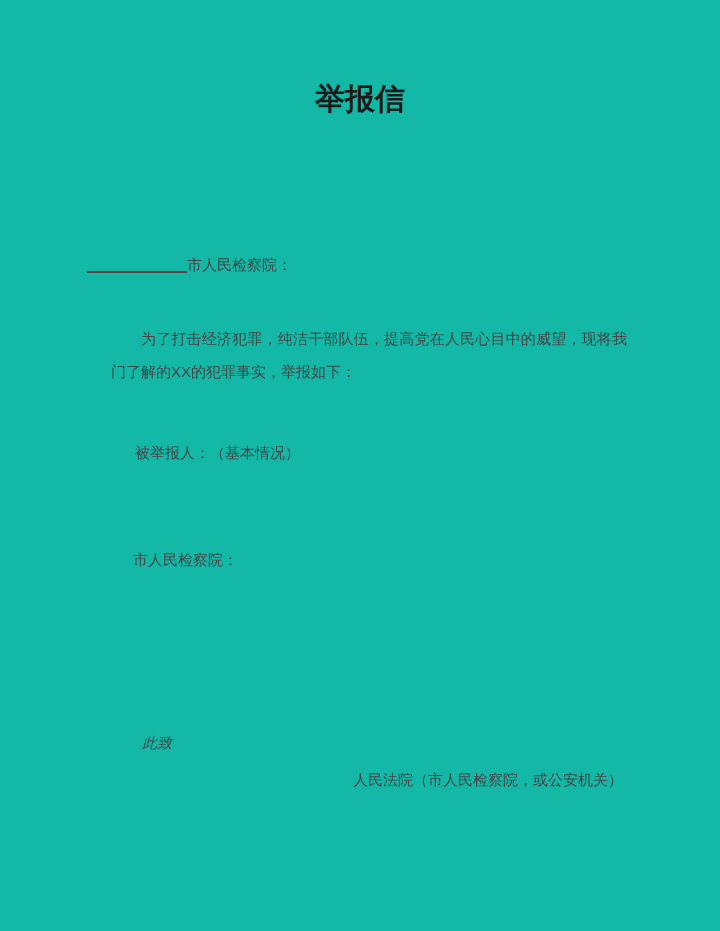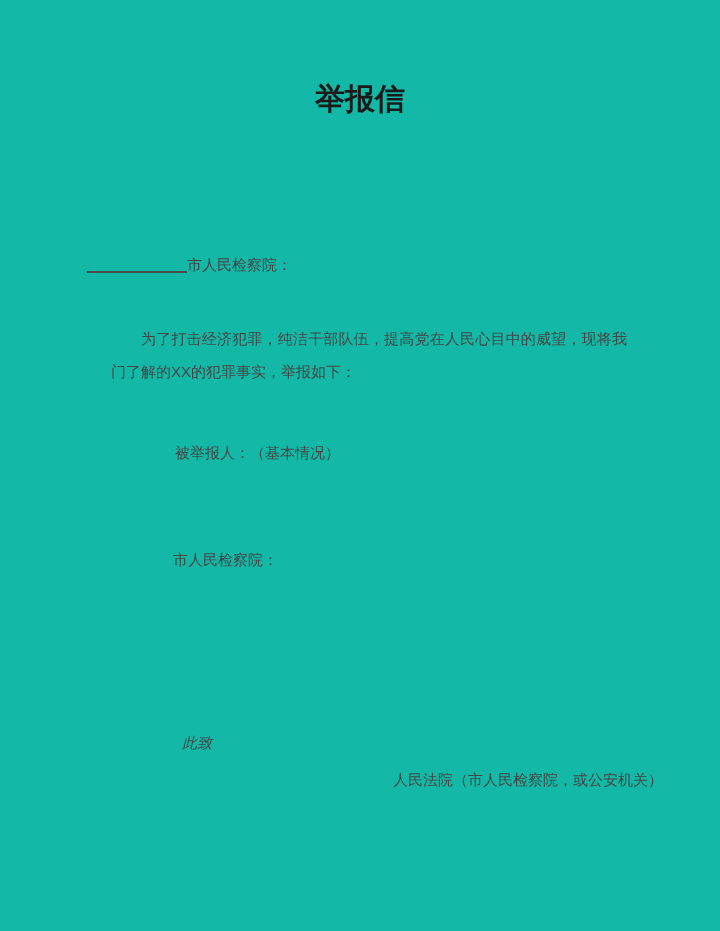--- a/index.html
+++ b/index.html
@@ -52,21 +52,20 @@
     line-height: 33px;
     text-indent: 2em;
     text-align: justify;
     word-break: break-all;
     margin-left: 6px;
   }
   .line {
     position: absolute;
     line-height: 20px;
     white-space: nowrap;
-    margin-left: 40px;
   }
   .respondent-line   { left: 135px; top: 443px; }
   .facts-heading     { left: 133px; top: 550px; }
   .note-line         { left: 133px; top: 661px; }
   .closing-line      { left: 142px; top: 733px; font-style: italic; }
   .recipient-line    { left: 353px; top: 770px; }
 </style>
 </head>
 <body>
 

